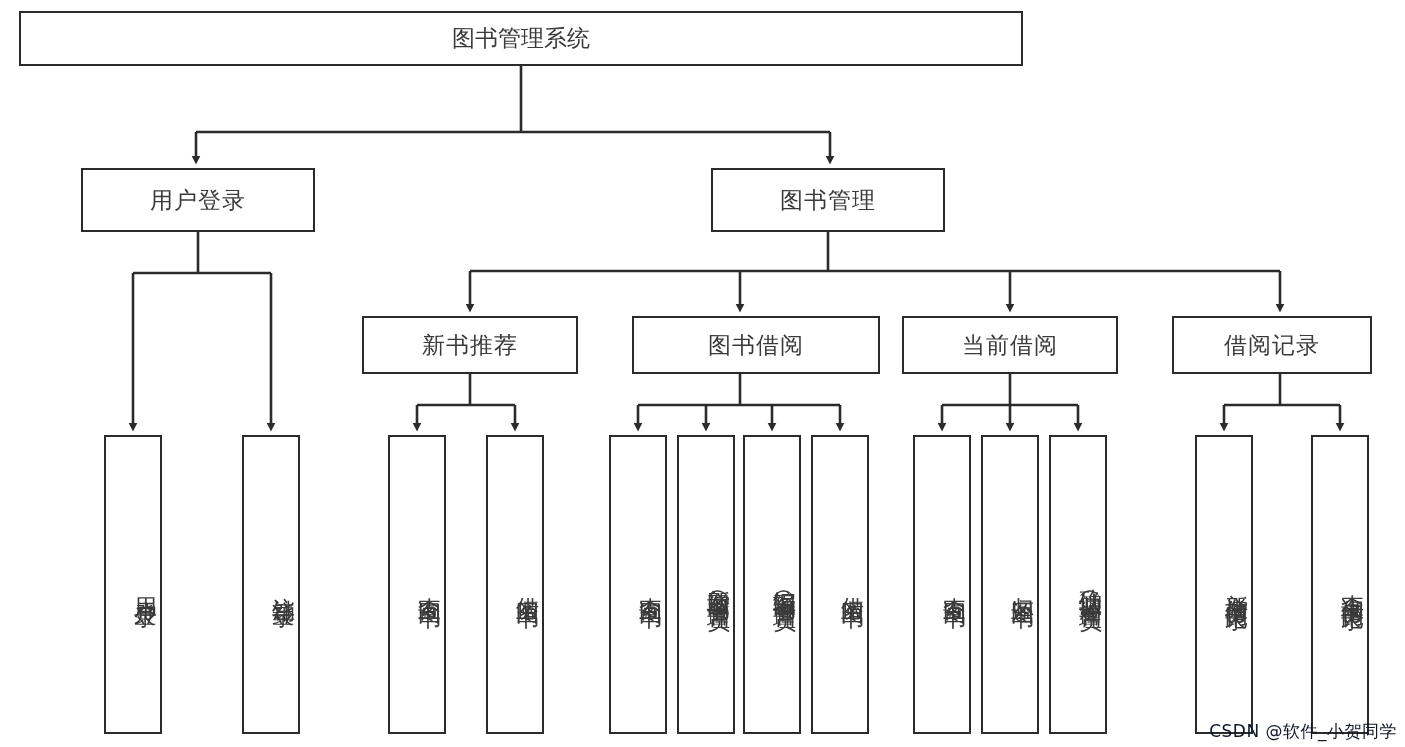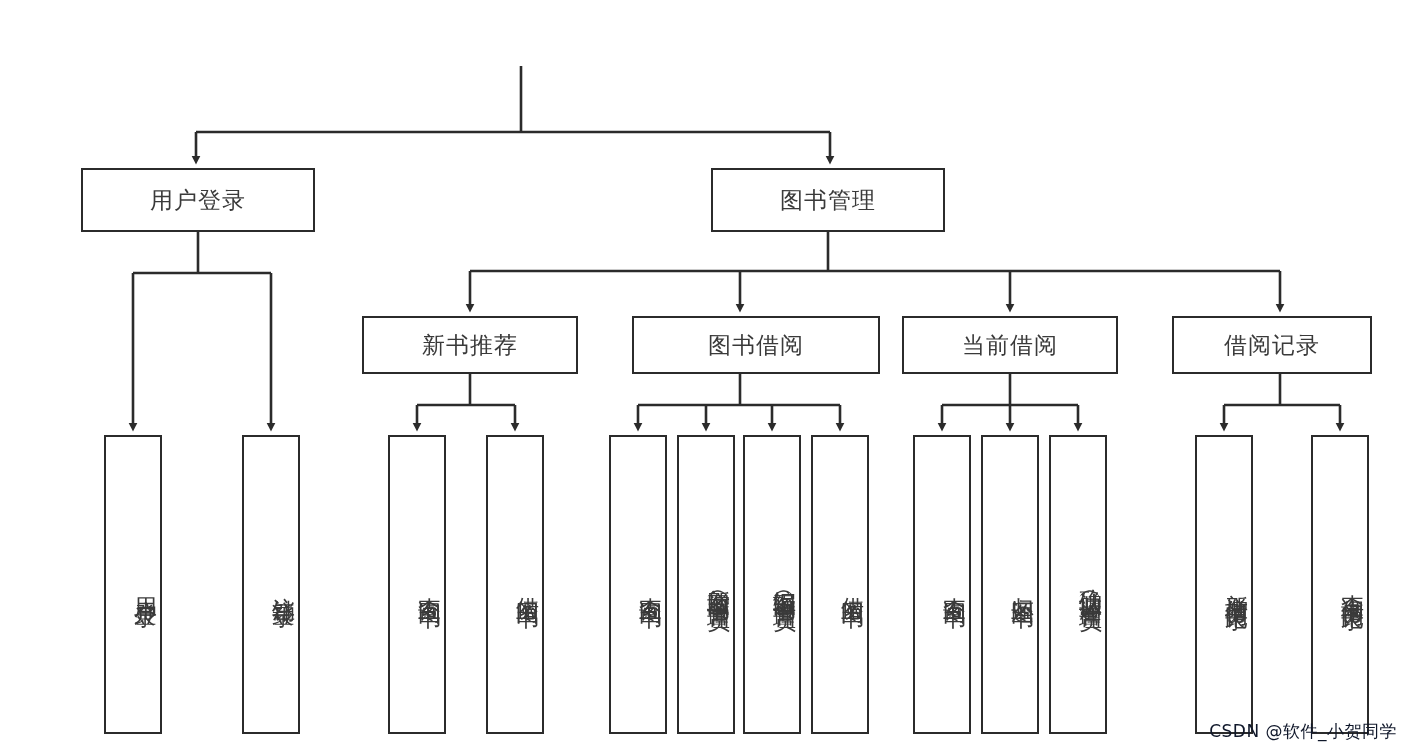--- a/index.html
+++ b/index.html
@@ -89,20 +89,23 @@
       <path d="M1078,405 L1078,427" marker-end="url(#arrow)"></path>
 
       <path d="M1280,374 L1280,405"></path>
       <path d="M1224,405 L1340,405"></path>
       <path d="M1224,405 L1224,427" marker-end="url(#arrow)"></path>
       <path d="M1340,405 L1340,427" marker-end="url(#arrow)"></path>
 
     </g>
   </svg>
 
+  <div class="node node-root" style="left:19px;top:11px;width:1004px;height:55px;">
+    <span>图书管理系统</span>
+  </div>
 
   <div class="node node-h" style="left:81px;top:168px;width:234px;height:64px;">
     <span>用户登录</span>
   </div>
   <div class="node node-h" style="left:362px;top:316px;width:216px;height:58px;">
     <span>新书推荐</span>
   </div>
 
   <div class="node node-h" style="left:711px;top:168px;width:234px;height:64px;">
     <span>图书管理</span>

